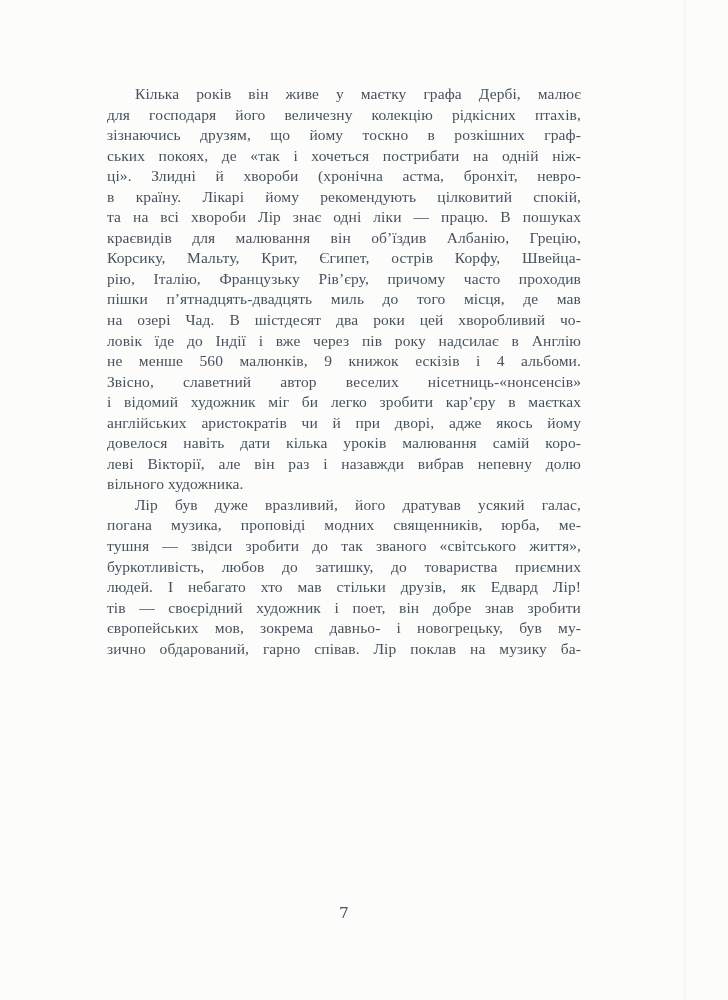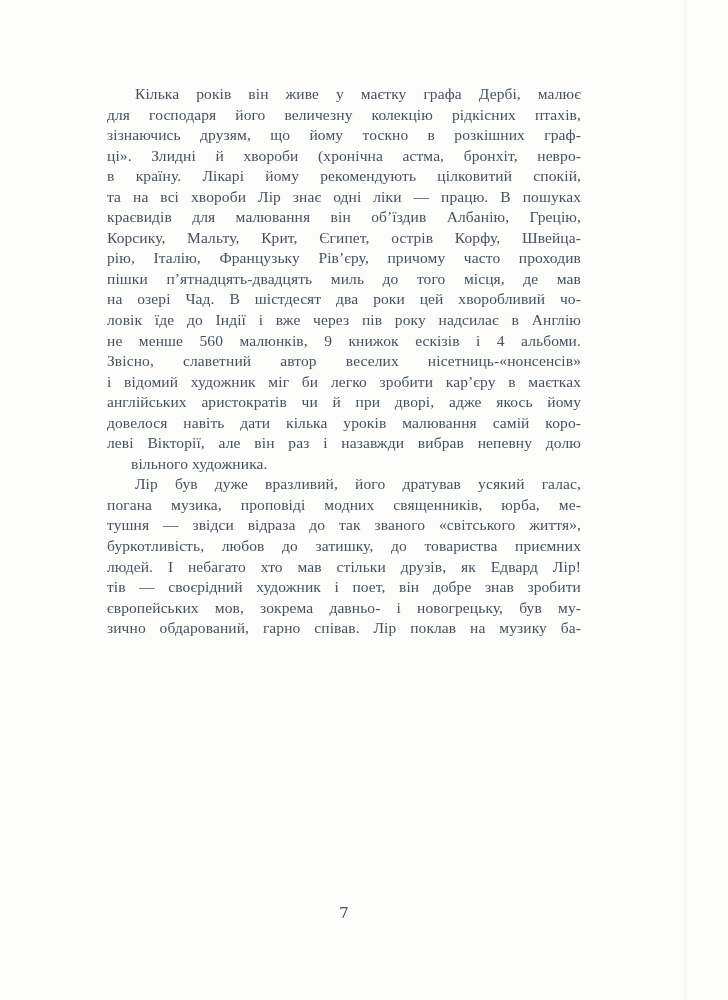--- a/index.html
+++ b/index.html
@@ -35,21 +35,20 @@
   .line {
     text-align: justify;
     text-align-last: justify;
     font-family: Liberation Serif, serif;
   }
   .line.first {
     text-indent: 28px;
   }
   .line.para-last {
     text-align-last: left;
-    margin-left: 24px;
   }
   .page-number {
     position: absolute;
     top: 904px;
     left: 107px;
     width: 474px;
     text-align: center;
     font-family: "DejaVu Serif", "Liberation Serif", serif;
     font-size: 15.5px;
     color: #46525f;
@@ -65,41 +64,42 @@
 </style>
 </head>
 <body>
 
 <main class="book-page">
   <section class="text-block" id="text-block">
       <div class="paragraph">
         <div class="line first">Кілька років він живе у маєтку графа Дербі, малює</div>
         <div class="line">для господаря його величезну колекцію рідкісних птахів,</div>
         <div class="line">зізнаючись друзям, що йому тоскно в розкішних граф-</div>
+        <div class="line">ських покоях, де «так і хочеться пострибати на одній ніж-</div>
         <div class="line">ці». Злидні й хвороби (хронічна астма, бронхіт, невро-</div>
         <div class="line">в країну. Лікарі йому рекомендують цілковитий спокій,</div>
         <div class="line">та на всі хвороби Лір знає одні ліки — працю. В пошуках</div>
         <div class="line">краєвидів для малювання він об’їздив Албанію, Грецію,</div>
         <div class="line">Корсику, Мальту, Крит, Єгипет, острів Корфу, Швейца-</div>
         <div class="line">рію, Італію, Французьку Рів’єру, причому часто проходив</div>
         <div class="line">пішки п’ятнадцять-двадцять миль до того місця, де мав</div>
         <div class="line">на озері Чад. В шістдесят два роки цей хворобливий чо-</div>
         <div class="line">ловік їде до Індії і вже через пів року надсилає в Англію</div>
         <div class="line">не менше 560 малюнків, 9 книжок ескізів і 4 альбоми.</div>
         <div class="line">Звісно, славетний автор веселих нісетниць-«нонсенсів»</div>
         <div class="line">і відомий художник міг би легко зробити кар’єру в маєтках</div>
         <div class="line">англійських аристократів чи й при дворі, адже якось йому</div>
         <div class="line">довелося навіть дати кілька уроків малювання самій коро-</div>
         <div class="line">леві Вікторії, але він раз і назавжди вибрав непевну долю</div>
         <div class="line para-last">вільного художника.</div>
       </div>
       <div class="paragraph">
         <div class="line first">Лір був дуже вразливий, його дратував усякий галас,</div>
         <div class="line">погана музика, проповіді модних священників, юрба, ме-</div>
-        <div class="line">тушня — звідси відраза до так званого «світського життя»,</div>
+        <div class="line">тушня — звідси зробити до так званого «світського життя»,</div>
         <div class="line">буркотливість, любов до затишку, до товариства приємних</div>
         <div class="line">людей. І небагато хто мав стільки друзів, як Едвард Лір!</div>
         <div class="line">тів — своєрідний художник і поет, він добре знав зробити</div>
         <div class="line">європейських мов, зокрема давньо- і новогрецьку, був му-</div>
         <div class="line">зично обдарований, гарно співав. Лір поклав на музику ба-</div>
       </div>
     </section>
   <div class="page-number">7</div>
   <div class="page-edge-shadow"></div>
 </main>

